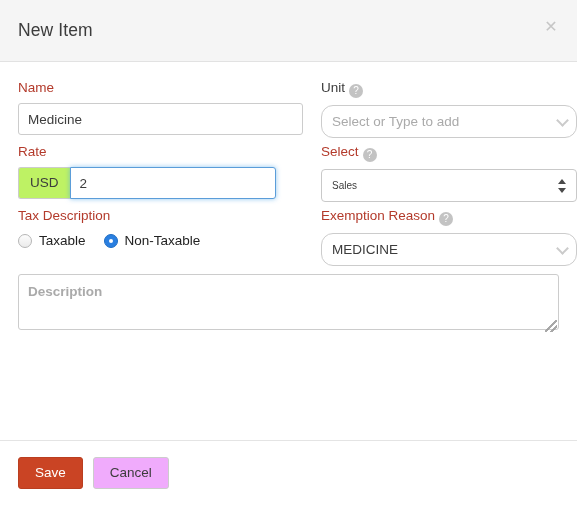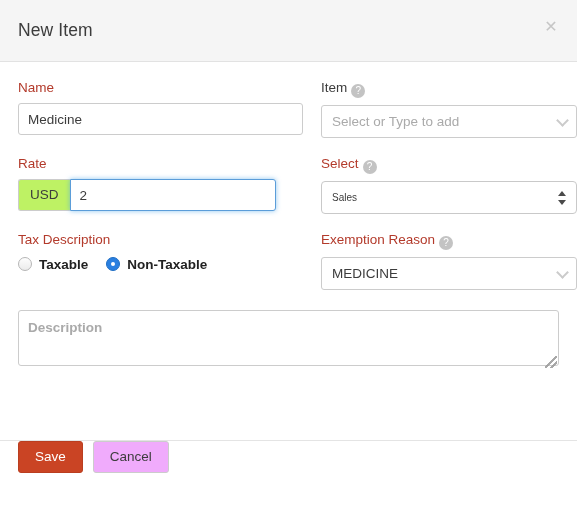--- a/index.html
+++ b/index.html
@@ -53,21 +53,21 @@
     position: relative;
   }
   .row {
     display: flex;
     width: 100%;
   }
   .col-left  { width: 285px; flex: none; }
   .col-gap   { width: 18px; flex: none; }
   .col-right { width: 256px; flex: none; }
 
-  .field { margin-bottom: 18px; }
+  .field { margin-bottom: 6px; }
 
   label.fld-label {
     display: block;
     font-size: 13.5px;
     margin-bottom: 7px;
     color: #3c3c3c;
     line-height: 16px;
   }
   label.req { color: #b33a2b; }
 
@@ -122,21 +122,21 @@
     border: 1px solid #5b9dd9;
     box-shadow: 0 0 5px rgba(81,167,232,.65);
   }
 
   
   .dropdown {
     position: relative;
     width: 100%;
     height: 33px;
     border: 1px solid #ccc;
-    border-radius: 3px;
+    border-radius: 12px;
     background: #fff;
     display: flex; align-items: center;
     padding: 0 28px 0 10px;
     font-size: 13.5px;
     color: #3c3c3c;
     cursor: pointer;
   }
   .dropdown.placeholder-state { color: #aaa; }
   .chev {
     position: absolute;
@@ -171,21 +171,21 @@
     position: absolute; left: 0;
     width: 0; height: 0;
     border-left: 4.5px solid transparent;
     border-right: 4.5px solid transparent;
   }
   .spinner i.up   { top: 1px;    border-bottom: 5px solid #4a4a4a; }
   .spinner i.down { bottom: 1px; border-top: 5px solid #4a4a4a; }
 
   
   .radio-row { display: flex; align-items: center; gap: 18px; padding-top: 2px; }
-  .radio-opt { display: flex; align-items: flex-start; cursor: pointer; font-weight: bold; }
+  .radio-opt { display: flex; align-items: flex-end; cursor: pointer; }
   .radio-mark {
     width: 14px; height: 14px;
     border-radius: 50%;
     border: 1px solid #b6b6b6;
     background: linear-gradient(#fdfdfd, #ebebeb);
     margin-right: 7px;
     position: relative;
     flex: none;
   }
   .radio-opt.checked .radio-mark {
@@ -223,21 +223,21 @@
       linear-gradient(135deg, transparent 0 70%, #9a9a9a 70% 80%, transparent 80% 100%);
     background-size: 100% 100%;
     opacity: .85;
   }
 
   
   .dlg-footer {
     flex: none;
     height: 65px;
     border-top: 1px solid #e4e4e4;
-    display: flex; 
+    display: flex; align-items: center;
     padding: 0 18px;
     gap: 10px;
     background: #fff;
   }
   .btn {
     font-size: 13.5px;
     border-radius: 3px;
     padding: 0 16px;
     height: 32px;
     cursor: pointer;
@@ -271,21 +271,21 @@
       <div class="col-left">
         <div class="field">
           <label class="fld-label req">Name</label>
           <input class="txt" type="text" value="Medicine" style="">
         </div>
       </div>
       <div class="col-gap"></div>
       <div class="col-right">
         <div class="field">
           <label class="fld-label">
-            <span>Item</span><span class="help-icon">?</span>
+            <span>Unit</span><span class="help-icon">?</span>
           </label>
           <div class="dropdown placeholder-state">
             <span>Select or Type to add</span>
             <span class="chev"></span>
           </div>
         </div>
       </div>
     </div>
 
     <div class="row">

